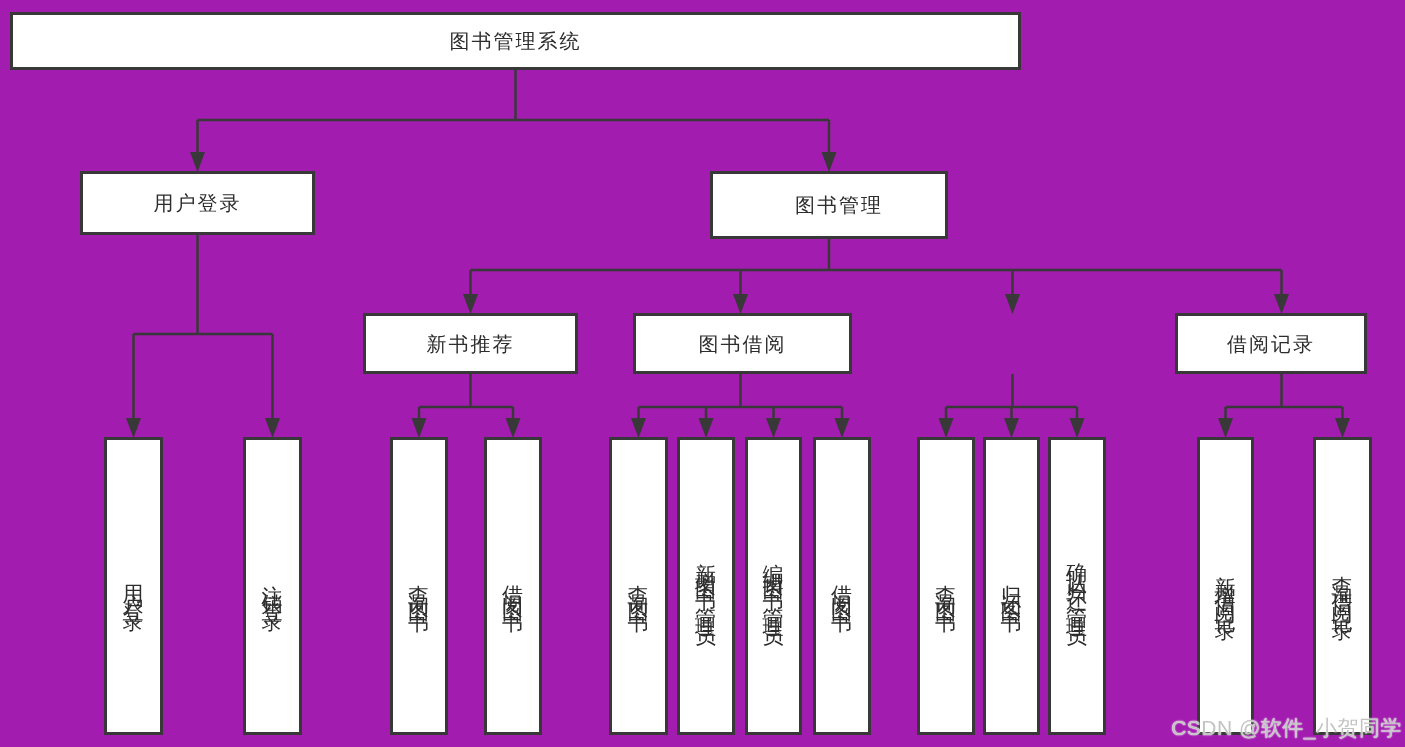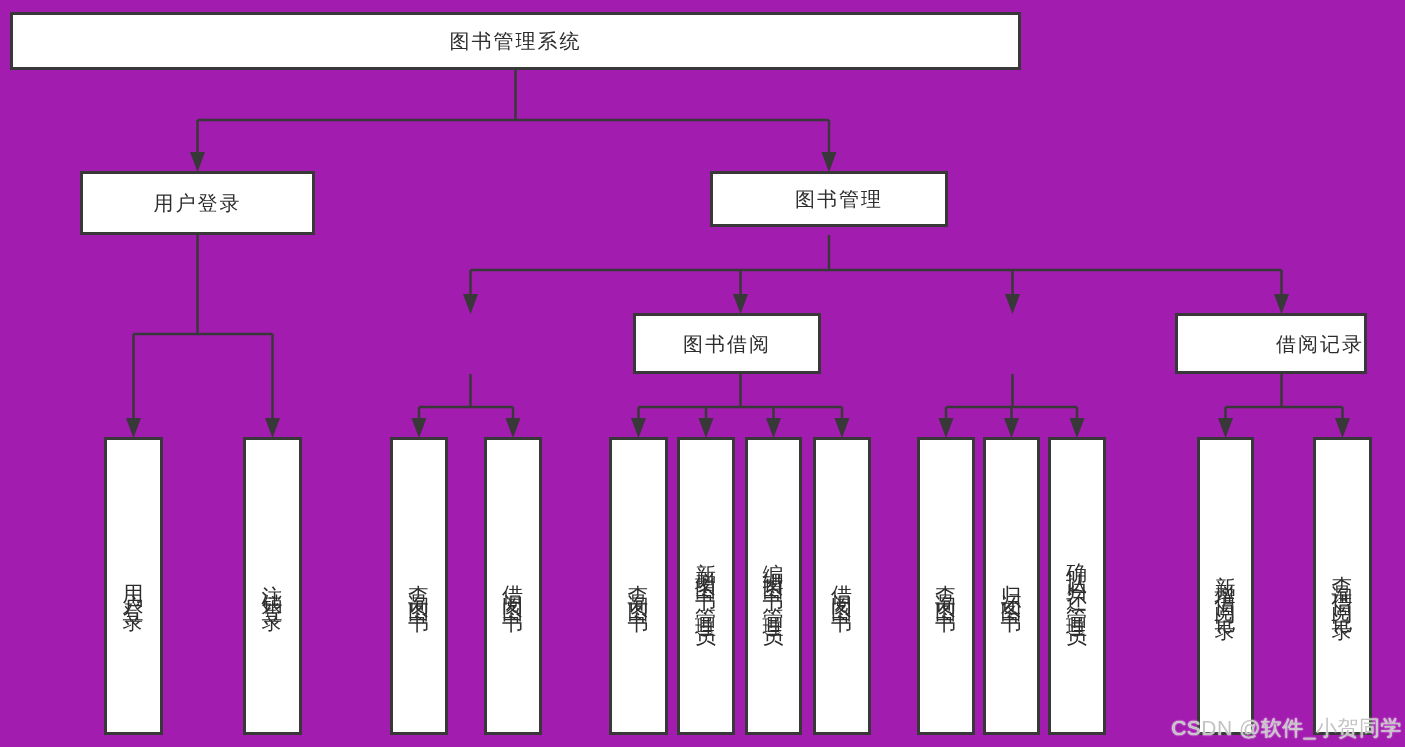--- a/index.html
+++ b/index.html
@@ -134,28 +134,31 @@
     </g>
   </svg>
 
   <div class="box hbox" style="left:10px; top:12px; width:1011px; height:58px;">
     <span>图书管理系统</span>
   </div>
 
   <div class="box hbox" style="left:80px; top:171px; width:235px; height:64px;">
     <span>用户登录</span>
   </div>
-  <div class="box hbox" style="left:710px; top:171px; width:238px; height:56px;padding-left:20px;">
+  <div class="box hbox" style="left:710px; top:171px; width:238px; height:68px;padding-left:20px;">
     <span>图书管理</span>
   </div>
 
-  <div class="box hbox" style="left:633px; top:313px; width:188px; height:61px;font-family:Liberation Serif, serif;">
+  <div class="box hbox" style="left:363px; top:313px; width:215px; height:61px;">
+    <span>新书推荐</span>
+  </div>
+  <div class="box hbox" style="left:633px; top:313px; width:219px; height:61px;font-family:Liberation Serif, serif;">
     <span>图书借阅</span>
   </div>
-  <div class="box hbox" style="left:1175px; top:313px; width:192px; height:61px;justify-content:flex-end;">
+  <div class="box hbox" style="left:1175px; top:313px; width:192px; height:61px;">
     <span>借阅记录</span>
   </div>
 
   <div class="box vbox" style="left:104px; top:437px; width:59px; height:298px;">
     <span>用户登录</span>
   </div>
   <div class="box vbox" style="left:243px; top:437px; width:59px; height:298px;">
     <span>注销登录</span>
   </div>
 

